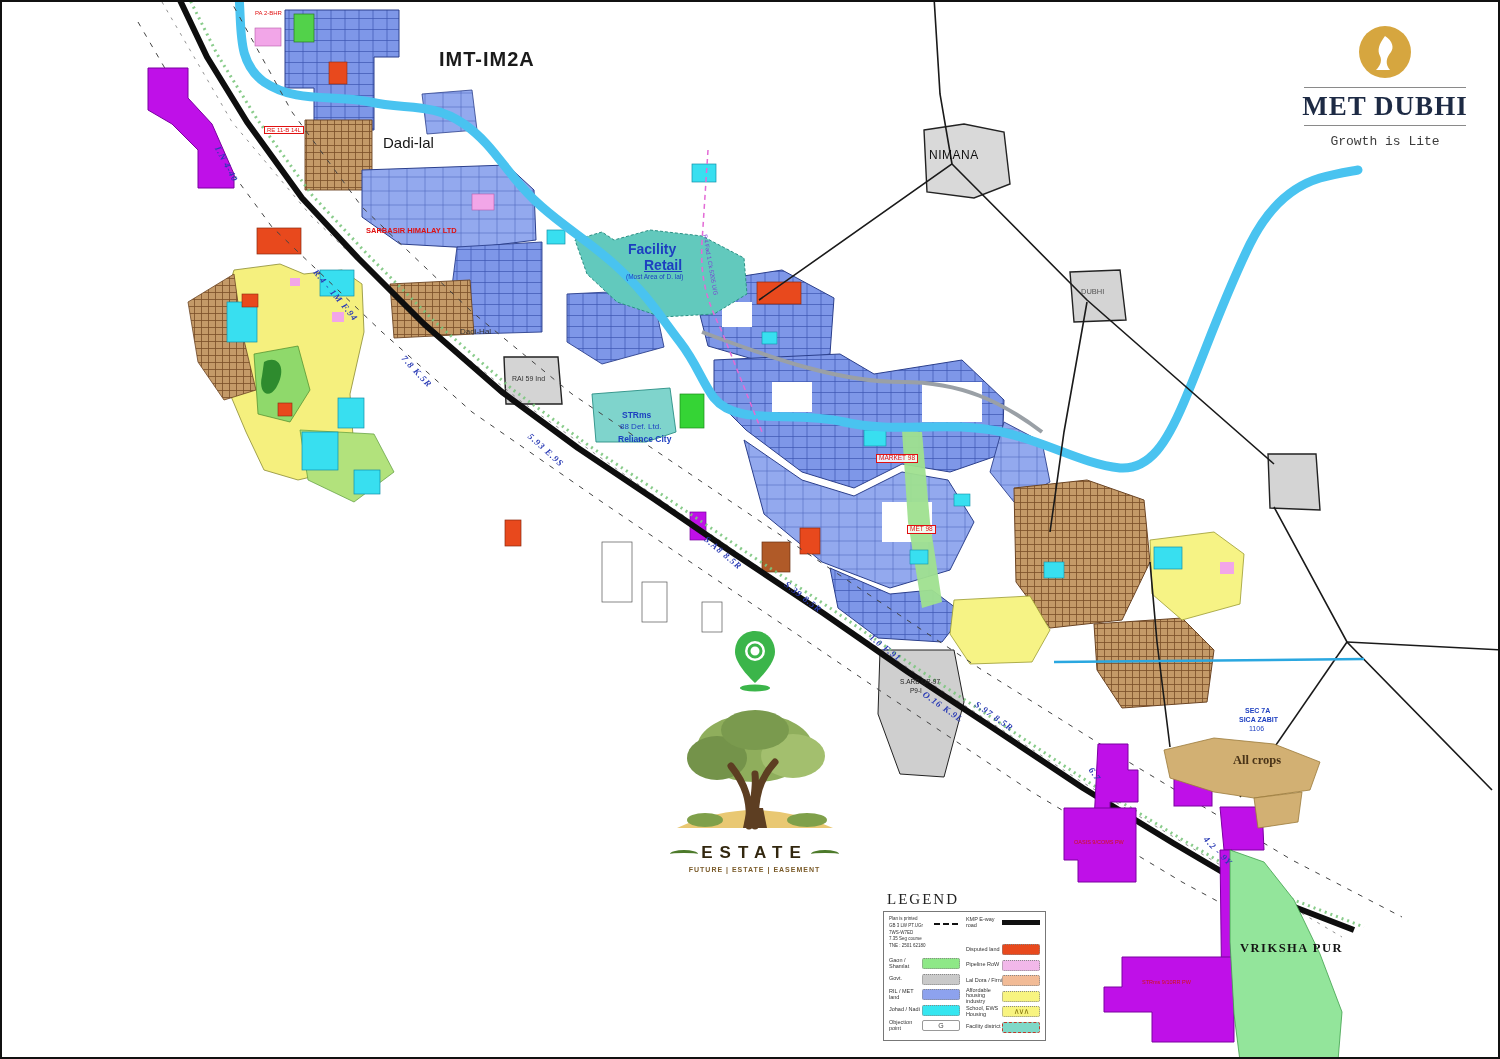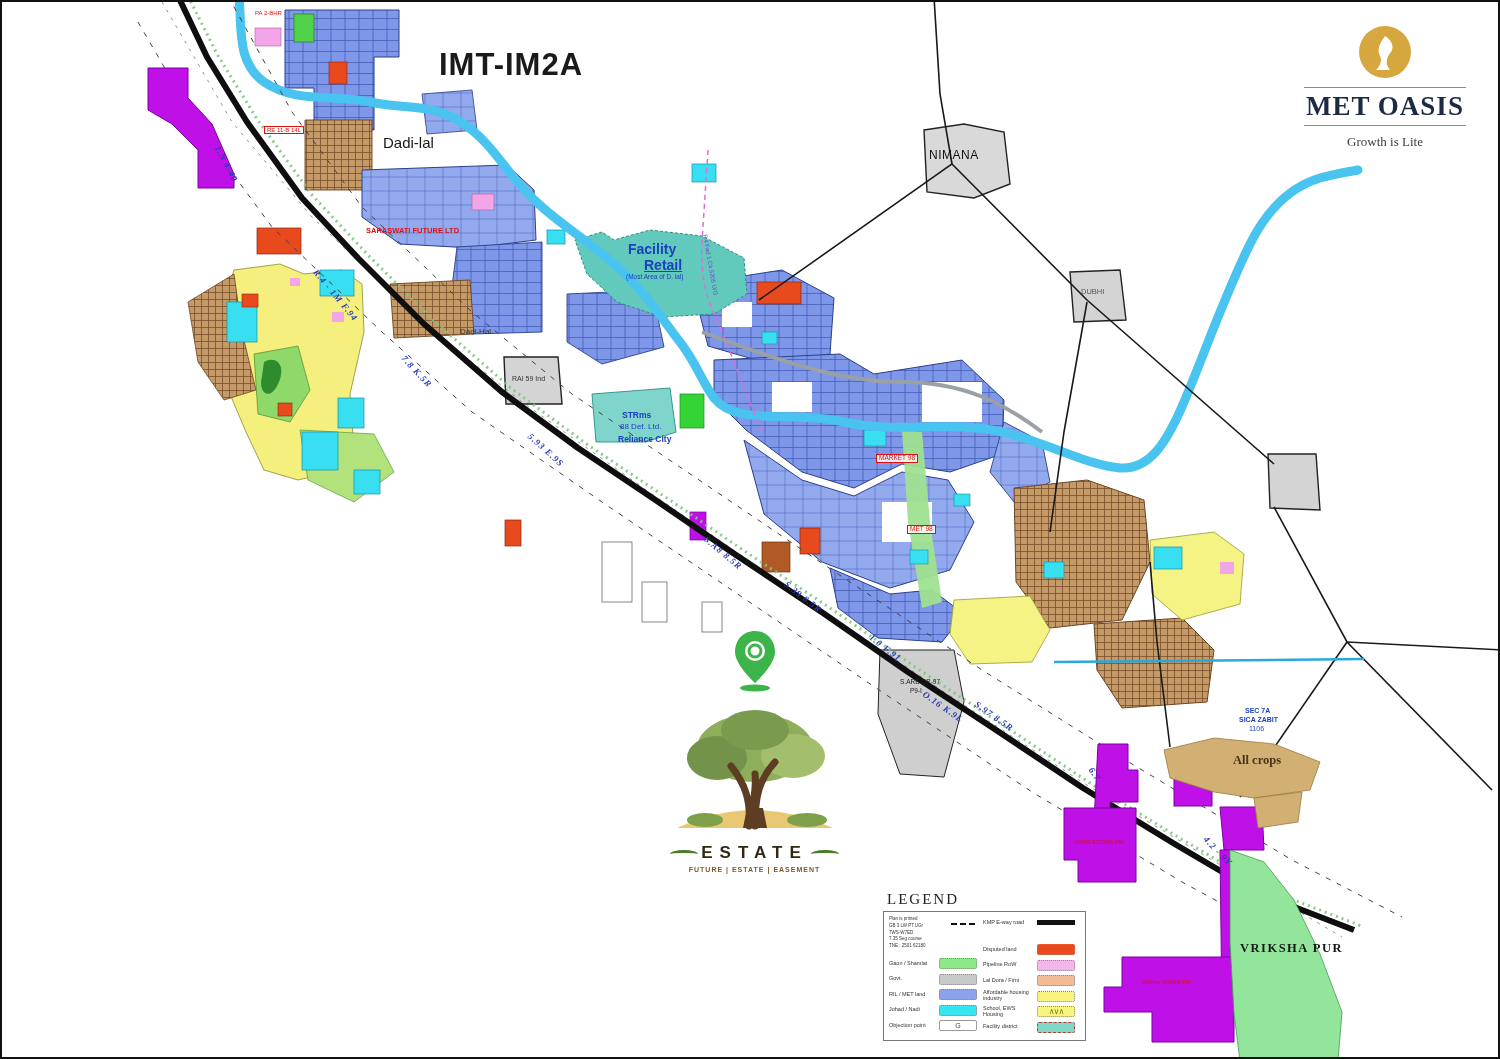--- a/index.html
+++ b/index.html
@@ -11,33 +11,33 @@
   .map-label{position:absolute;white-space:nowrap;line-height:1;transform-origin:left top;}
   .map-label.road{font-family:"Liberation Serif",serif;font-style:italic;font-weight:bold;
                   color:#2a3bb5;letter-spacing:1px;}
   .map-label.boxed{border:1px solid #e01010;padding:0 2px;background:rgba(255,255,255,.85);}
 
   
   #brand{position:absolute;left:1298px;top:22px;width:170px;text-align:center;}
   #brand .rule{height:1px;background:#8a8a8a;margin:3px 4px;}
   #brand-name{font-family:"Liberation Serif",serif;font-weight:bold;font-size:27px;
               color:#1d2a44;letter-spacing:1px;}
-  #brand-tagline{font-family:Liberation Serif, serif;font-size:13px;color:#3c3c3c;margin-top:8px;}
+  #brand-tagline{font-family:Liberation Mono, monospace;font-size:13px;color:#3c3c3c;margin-top:8px;}
 
   
   #estate{position:absolute;left:655px;top:626px;width:195px;text-align:center;}
   #estate-line1{font-size:31px;font-weight:bold;color:#e8702a;letter-spacing:2px;
                 text-shadow:1px 1px 0 #f7ead0;}
   #estate-line2{font-size:17px;font-weight:bold;color:#32270f;letter-spacing:7px;margin-top:1px;}
   #estate-line2 .wing{display:inline-block;width:28px;height:5px;border-top:3px solid #4c7a2a;
                       border-radius:60%;vertical-align:middle;margin:0 3px;}
   #estate-tagline{font-size:7px;color:#7a5a28;letter-spacing:1px;margin-top:3px;font-weight:bold;}
 
   
-  #legend{position:absolute;left:881px;top:889px;width:203px;}
+  #legend{position:absolute;left:881px;top:889px;width:163px;}
   #legend-title{font-family:"Liberation Serif",serif;font-size:15px;letter-spacing:2px;
                 color:#222;margin:0 0 3px 4px;}
   #legend-box{border:1px solid #777;background:#fff;height:130px;display:flex;
               padding:4px 5px;box-sizing:border-box;gap:6px;}
   #legend-leftcol{width:88px;}
   #legend-rightcol{width:92px;}
   #legend-info{font-size:4.5px;color:#333;line-height:1.5;position:relative;height:40px;}
   .lg-dash{position:absolute;right:2px;top:7px;width:24px;border-top:2.5px dashed #111;}
   .lg-row{display:flex;justify-content:space-between;align-items:center;height:15.5px;}
   .lg-label{font-size:5.5px;color:#333;line-height:1.05;max-width:48px;}
@@ -192,40 +192,40 @@
   </g>
 
   <path d="M1228 848 L1262 860 L1292 898 L1318 952 L1340 1010 L1336 1059 L1238 1059 L1232 1012 L1228 940 Z" fill="#93e59b" stroke="#3da04a" stroke-width="0.8"></path>
   <g stroke="#9a7a3a" stroke-width="0.8">
     <path d="M1162 748 L1212 736 L1272 742 L1318 760 L1308 788 L1252 796 L1212 790 L1168 776 Z" fill="#d2b073"></path>
     <path d="M1252 796 L1300 790 L1296 820 L1256 826 Z" fill="#d2b073"></path>
   </g>
 </svg>
 
 <div id="label-layer">
-      <div class="map-label" style="left: 437px; top: 47px; font-size: 31px; color: rgb(26, 26, 26); font-weight: 600; letter-spacing: 1px;">IMT-IM2A</div>
+      <div class="map-label" style="left: 437px; top: 47px; font-size: 20px; color: rgb(26, 26, 26); font-weight: 600; letter-spacing: 1px;">IMT-IM2A</div>
       <div class="map-label" style="left: 381px; top: 133px; font-size: 15px; color: rgb(22, 22, 22);">Dadi-lal</div>
       <div class="map-label" style="left: 458px; top: 326px; font-size: 8px; color: rgb(51, 51, 51);">Dadi-Hal</div>
       <div class="map-label" style="left: 626px; top: 240px; font-size: 14px; color: rgb(29, 63, 192); font-weight: bold;">Facility</div>
       <div class="map-label" style="left: 642px; top: 256px; font-size: 14px; color: rgb(29, 63, 192); font-weight: bold; text-decoration: underline;">Retail</div>
       <div class="map-label" style="left: 624px; top: 272px; font-size: 6.5px; color: rgb(29, 63, 192);">(Most Area of D. lal)</div>
       <div class="map-label" style="left: 616px; top: 398px; font-size: 8.5px; color: rgb(29, 63, 192); font-weight: bold; margin-top: 35px;">Reliance City</div>
       <div class="map-label" style="left: 620px; top: 409px; font-size: 8.5px; color: rgb(29, 63, 192); font-weight: bold;">STRms</div>
       <div class="map-label" style="left: 618px; top: 421px; font-size: 8px; color: rgb(29, 63, 192);">88 Def. Ltd.</div>
       <div class="map-label" style="left: 927px; top: 147px; font-size: 12px; color: rgb(15, 15, 15); letter-spacing: 0.5px;">NIMANA</div>
       <div class="map-label" style="left: 1079px; top: 286px; font-size: 7.5px; color: rgb(85, 85, 85);">DUBHI</div>
       <div class="map-label" style="left: 510px; top: 373px; font-size: 7px; color: rgb(51, 51, 51);">RAI 59 Ind</div>
       <div class="map-label" style="left: 898px; top: 677px; font-size: 6.5px; color: rgb(34, 34, 34);">S.ARB QP-97</div>
       <div class="map-label" style="left: 908px; top: 686px; font-size: 6.5px; color: rgb(34, 34, 34);">P9-I</div>
       <div class="map-label" style="left: 1238px; top: 940px; font-size: 12.5px; color: rgb(20, 20, 20); font-weight: bold; letter-spacing: 1.5px; font-family: &quot;Liberation Serif&quot;, serif;">VRIKSHA PUR</div>
       <div class="map-label" style="left: 1231px; top: 752px; font-size: 12.5px; color: rgb(74, 52, 24); font-weight: bold; font-family: &quot;Liberation Serif&quot;, serif;">All crops</div>
       <div class="map-label" style="left: 1243px; top: 705px; font-size: 7px; color: rgb(29, 63, 192); font-weight: bold;">SEC 7A</div>
       <div class="map-label" style="left: 1237px; top: 714px; font-size: 7px; color: rgb(29, 63, 192); font-weight: bold;">SICA ZABIT</div>
       <div class="map-label" style="left: 1247px; top: 723px; font-size: 7px; color: rgb(29, 63, 192);">1106</div>
-      <div class="map-label" style="left: 364px; top: 225px; font-size: 7.5px; color: rgb(224, 16, 16); font-weight: bold;">SARASWATI FUTURE LTD</div>
+      <div class="map-label" style="left: 364px; top: 225px; font-size: 7.5px; color: rgb(224, 16, 16); font-weight: bold;">SARBASIR HIMALAY LTD</div>
       <div class="map-label boxed" style="left: 874px; top: 452px; font-size: 6.5px; color: rgb(224, 16, 16);">MARKET 98</div>
       <div class="map-label boxed" style="left: 905px; top: 523px; font-size: 6.5px; color: rgb(224, 16, 16);">MET 98</div>
       <div class="map-label boxed" style="left: 262px; top: 124px; font-size: 6px; color: rgb(224, 16, 16);">RE 11-B 14L</div>
       <div class="map-label" style="left: 253px; top: 8px; font-size: 6px; color: rgb(224, 16, 16);">PA 2-BHR</div>
       <div class="map-label" style="left: 1072px; top: 838px; font-size: 5.5px; color: rgb(208, 21, 21);">OASIS 9/COMS PW</div>
       <div class="map-label" style="left: 1140px; top: 978px; font-size: 5.5px; color: rgb(208, 21, 21);">STRms 9/10RR PW</div>
       <div class="map-label road" style="left: 219px; top: 143px; font-size: 9px; transform: rotate(62deg);">I.N 4-40</div>
       <div class="map-label road" style="left: 316px; top: 266px; font-size: 9px; transform: rotate(50deg);">R.4 - 1M F.94</div>
       <div class="map-label road" style="left: 404px; top: 352px; font-size: 9px; transform: rotate(47deg);">7.8 K.5R</div>
       <div class="map-label road" style="left: 530px; top: 430px; font-size: 9px; transform: rotate(42deg);">5.93 E.9S</div>
@@ -238,21 +238,21 @@
       <div class="map-label road" style="left: 1206px; top: 833px; font-size: 9px; transform: rotate(46deg);">4.2 - 9Y</div>
       <div class="map-label" style="left: 706px; top: 232px; font-size: 6px; color: rgb(122, 63, 212); transform: rotate(80deg);">P.4 Fad 1 Ck 5205 U/G</div>
     </div>
 
 <div id="brand">
   <svg width="56" height="56" viewBox="0 0 56 56">
     <circle cx="28" cy="28" r="26" fill="#d6a63f"></circle>
     <path d="M28 12 C22 20 20 26 23 32 C25 36 24 41 19 46 L33 46 C28 40 29 34 34 28 C37 24 36 17 28 12 Z" fill="#ffffff"></path>
   </svg>
   <div class="rule"></div>
-  <div id="brand-name">MET OASIS</div>
+  <div id="brand-name">MET DUBHI</div>
   <div class="rule"></div>
   <div id="brand-tagline">Growth is Lite</div>
 </div>
 
 <div id="estate">
   <svg width="46" height="64" viewBox="0 0 46 64">
     <path d="M23 3 C11 3 3 12 3 24 C3 37 23 55 23 55 C23 55 43 37 43 24 C43 12 35 3 23 3 Z" fill="#3bb54a"></path>
     <circle cx="23" cy="23" r="10" fill="#ffffff"></circle>
     <circle cx="23" cy="23" r="6" fill="none" stroke="#3bb54a" stroke-width="3"></circle>
     <ellipse cx="23" cy="60" rx="15" ry="3.5" fill="#3bb54a"></ellipse>

